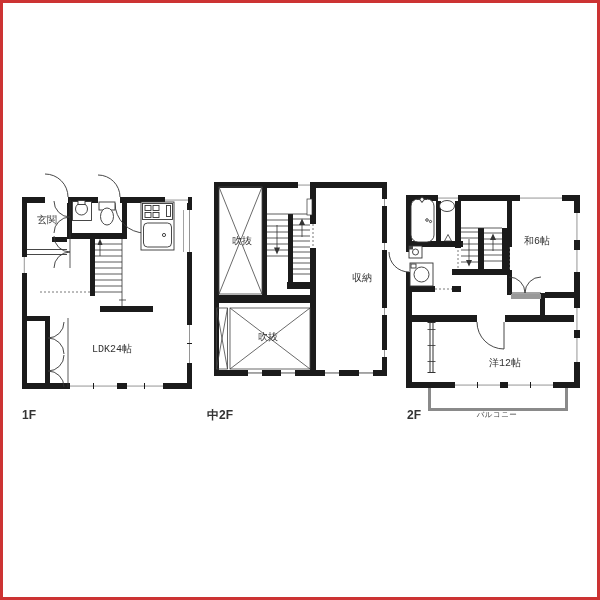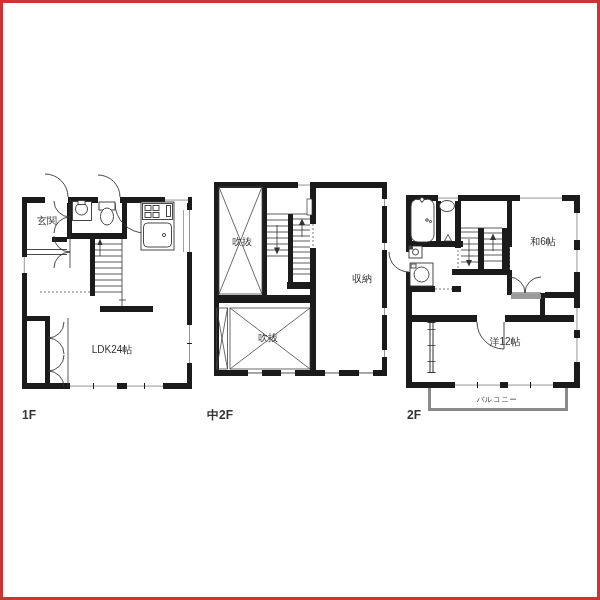--- a/index.html
+++ b/index.html
@@ -1,23 +1,23 @@
 <!DOCTYPE html>
 <html><head>
 <meta charset="utf-8">
 <style>
   html,body{margin:0;padding:0;}
   body{width:600px;height:600px;position:relative;background:#ffffff;
        font-family:"Liberation Sans",sans-serif;overflow:hidden;}
   .frame{position:absolute;inset:0;border:3px solid #cc3333;pointer-events:none;}
-  .floor{position:absolute;}
+  .floor{position:absolute;font-family:Liberation Mono, monospace;}
   .floor svg{position:absolute;left:0;top:0;overflow:visible;display:block;}
   .room-label{position:absolute;color:#333;font-size:10px;text-align:center;
               white-space:nowrap;line-height:1;}
-  .room-label.small{font-size:7.5px;letter-spacing:0.5px;color:#444;}
+  .room-label.small{font-size:7.5px;letter-spacing:0.5px;color:#444;margin-top:16px;}
   .floor-label{position:absolute;color:#333;font-size:12px;font-weight:bold;
                line-height:1;white-space:nowrap;}
 </style>
 </head>
 <body>
 
 <div class="frame"></div>
 
 <div class="floor" id="floor-1f" style="left:20px;top:193px;width:175px;height:200px;">
   <svg width="175" height="200" viewBox="0 0 175 200">
@@ -333,17 +333,17 @@
       <rect x="24.5" y="168" width="8" height="0.8"></rect>
       <rect x="24.5" y="179" width="8" height="1"></rect>
     </g>
 
     <g fill="#8a8a8a">
       <rect x="25" y="195" width="3" height="23"></rect>
       <rect x="25" y="215" width="140" height="3"></rect>
       <rect x="162" y="195" width="3" height="23"></rect>
     </g>
   </svg>
-  <div class="room-label" style="left:114px;top:44px;width:52px;">和6帖</div>
-  <div class="room-label" style="left:72px;top:144px;width:60px;">洋12帖</div>
+  <div class="room-label" style="left:108px;top:44px;width:52px;">和6帖</div>
+  <div class="room-label" style="left:72px;top:166px;width:60px;">洋12帖</div>
   <div class="room-label small" style="left:62px;top:203px;width:64px;">バルコニー</div>
 </div>
 <div class="floor-label" style="left:407px;top:409px;">2F</div>
 
 </body></html>

